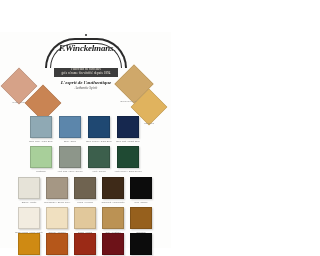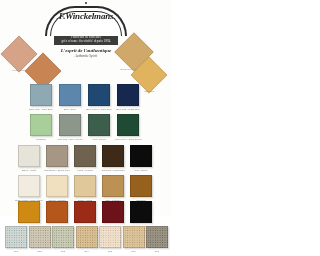--- a/index.html
+++ b/index.html
@@ -1,18 +1,18 @@
 <!DOCTYPE html>
 <html><head>
 <meta charset="utf-8">
 <style>
   html,body{margin:0;padding:0;background:#ffffff;}
   body{width:171px;height:256px;overflow:hidden;
        font-family:"Liberation Sans",sans-serif;color:#4a4a4a;}
-  .page{position:relative;width:171px;height:216px;background:#fdfdfc;}
+  .page{position:relative;width:171px;height:216px;background:#fdfdfc;margin-top:32px;}
 
   
   .logo-wrap{position:absolute;left:44px;top:2px;width:84px;height:56px;
              display:flex;flex-direction:column;align-items:center;}
   .logo-arc{position:relative;width:82px;height:34px;}
   .arc-band{position:absolute;left:0;top:4px;width:82px;height:30px;
             border:2px solid #2b2b2b;border-bottom:none;
             border-radius:41px 41px 0 0;box-sizing:border-box;background:#fff;}
   .arc-band-in{position:absolute;left:5px;top:9px;width:72px;height:25px;
             border:1px solid #2b2b2b;border-bottom:none;

